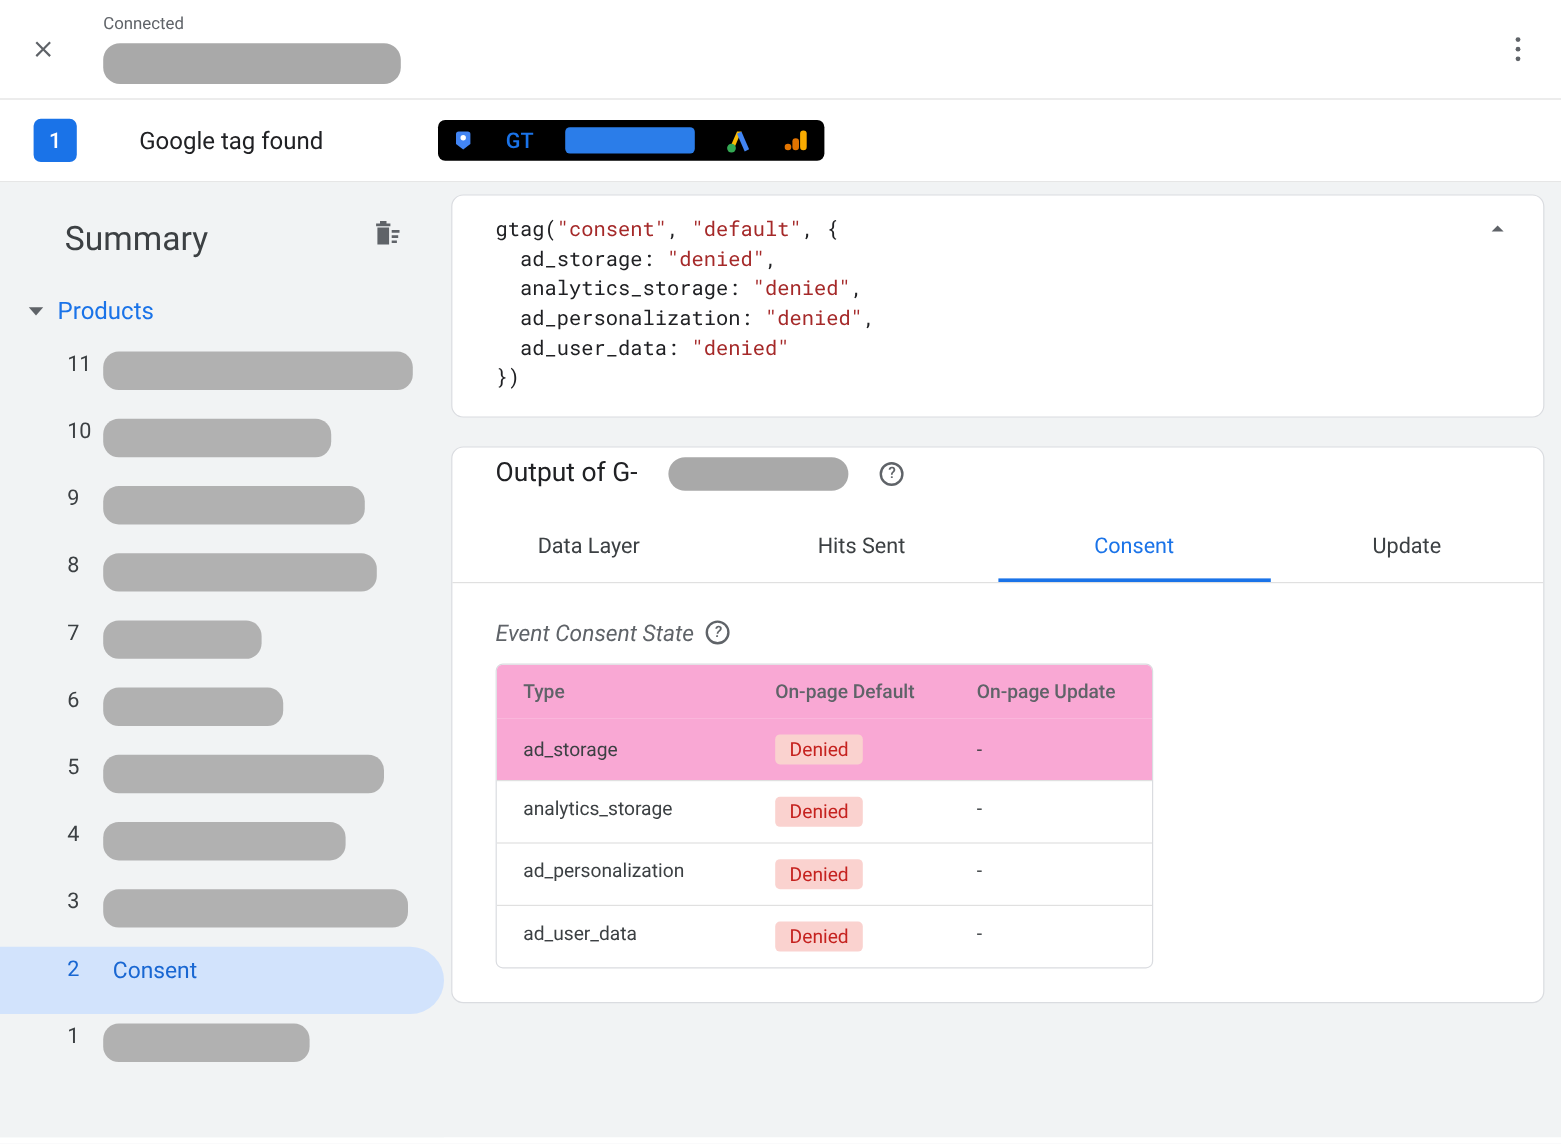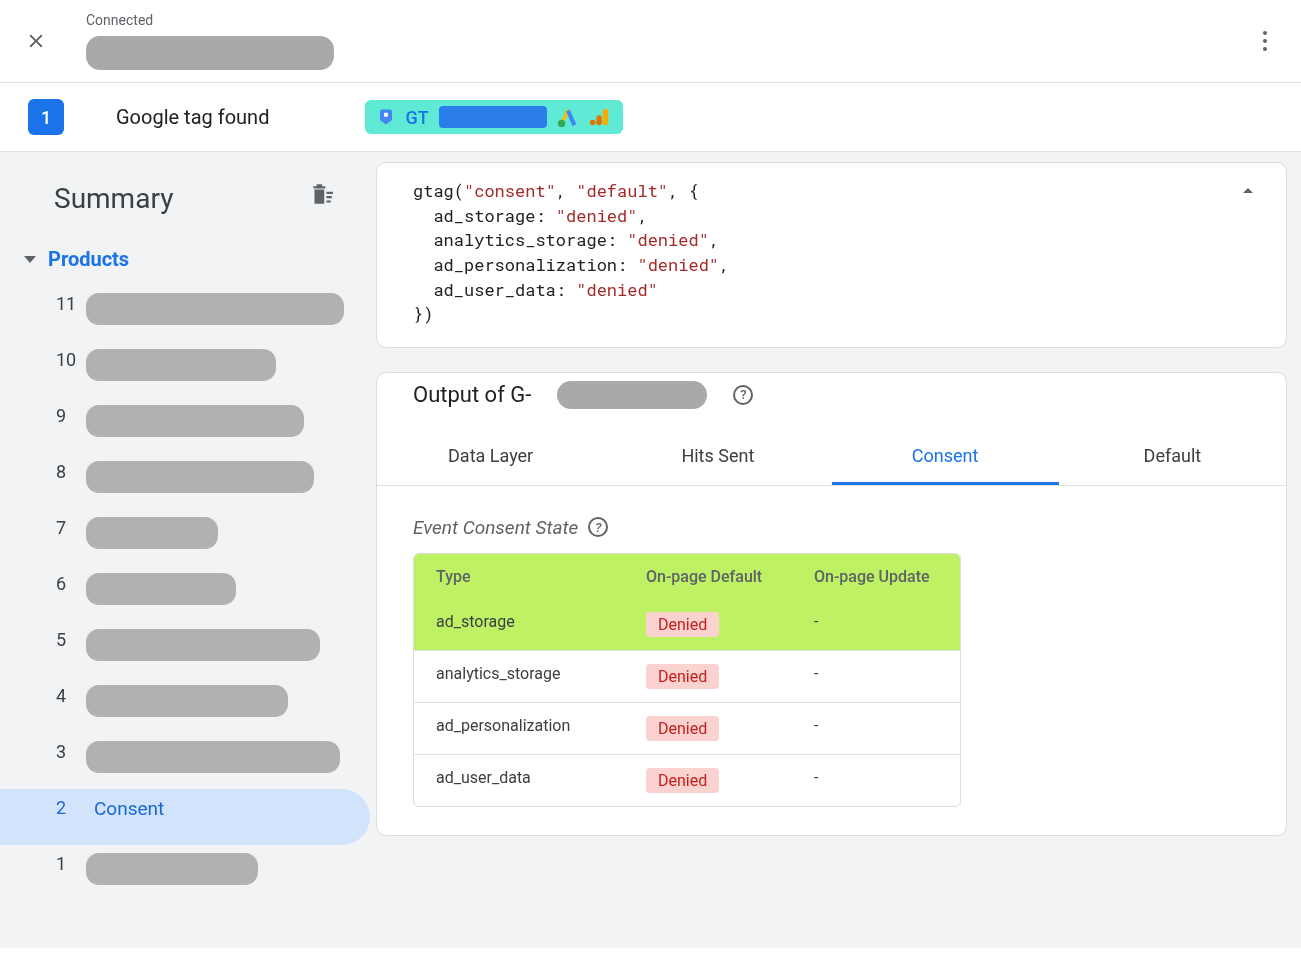--- a/index.html
+++ b/index.html
@@ -47,24 +47,24 @@
 .count-badge {
   background:#1a73e8; color:#fff;
   width:36px; height:36px;
   display:flex; align-items:center; justify-content:center;
   border-radius:6px;
   font-size:18px; font-weight:500;
 }
 .tag-found-label { margin-left:52px; font-size:20px; color:#202124; }
 .tag-chip {
   margin-left:96px;
-  background:#5eead4;
+  background:#000000;
   border-radius:6px;
   padding:6px 12px;
-  display:flex; align-items:center; gap:10px;
+  display:flex; align-items:center; gap:26px;
 }
 .gtag-icon {
   width:18px; height:20px;
 }
 .gt-label { color:#1a73e8; font-size:18px; font-weight:500; }
 .blue-pill { background:#2b7de9; height:22px; width:108px; border-radius:4px; }
 .ads-icon, .ga-icon { width:22px; height:22px; }
 
 .body-wrap { display:flex; background:#f1f3f4; min-height: calc(100vh - 157px); }
 
@@ -77,21 +77,21 @@
 .summary-row {
   display:flex; align-items:center;
   padding: 6px 36px 6px 54px;
   font-size:28px; color:#3c4043;
 }
 .summary-row .trash { margin-left:auto; color:#5f6368; }
 
 .products-header {
   display:flex; align-items:center;
   padding: 26px 0 14px 24px;
-  font-size:20px; color:#1a73e8; font-weight:700;
+  font-size:20px; color:#1a73e8; font-weight:400;
   cursor:pointer;
 }
 .caret-down {
   width:0;height:0;
   border-left:6px solid transparent;
   border-right:6px solid transparent;
   border-top:7px solid #5f6368;
   margin-right:12px;
 }
 .event-item {
@@ -170,21 +170,21 @@
 }
 
 .table {
   margin: 0 36px 28px 36px;
   border:1px solid #dadce0;
   border-radius:6px;
   overflow:hidden;
   width:548px;
 }
 .table-row { display:flex; border-top:1px solid #e0e0e0; }
-.table-row:first-child { border-top:none; background:#bef264; }
+.table-row:first-child { border-top:none; background:#f9a8d4;align-items:center; }
 .table-row > div { padding:13px 22px; font-size:16px; }
 .col-type { width:210px; }
 .col-default { width:168px; }
 .col-update { flex:1; }
 .th { color:#5f6368; font-weight:500; font-size:15px; }
 .denied-pill {
   background:#fad2cf; color:#c5221f;
   padding:3px 12px; border-radius:4px;
   font-size:16px; display:inline-block;
 }
@@ -311,21 +311,21 @@
     <div class="card">
       <div class="output-header">
         <span class="output-title">Output of G-</span>
         <div class="redacted-med"></div>
         <span class="help-icon">?</span>
       </div>
       <div class="tabs" id="tabs-row">
           <div class="tab">Data Layer</div>
           <div class="tab">Hits Sent</div>
           <div class="tab active">Consent</div>
-          <div class="tab">Default</div>
+          <div class="tab">Update</div>
         </div>
       <div class="section-title">
         <span>Event Consent State</span>
         <span class="help-icon">?</span>
       </div>
       <div class="table">
         <div class="table-row">
           <div class="col-type th">Type</div>
           <div class="col-default th">On-page Default</div>
           <div class="col-update th">On-page Update</div>

